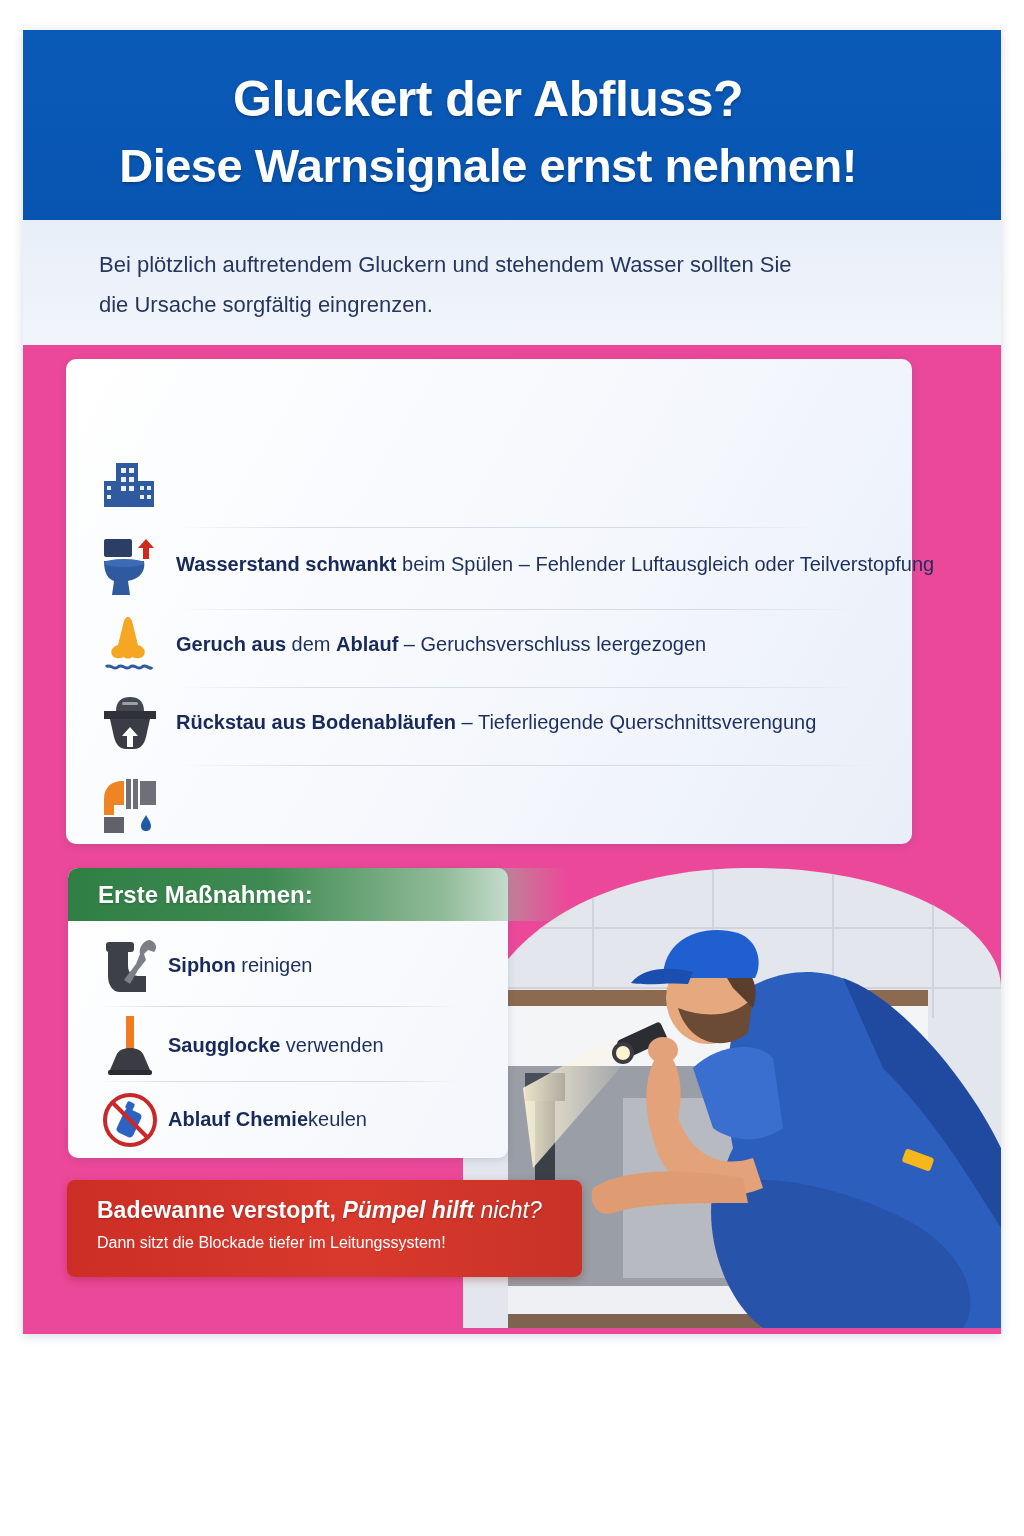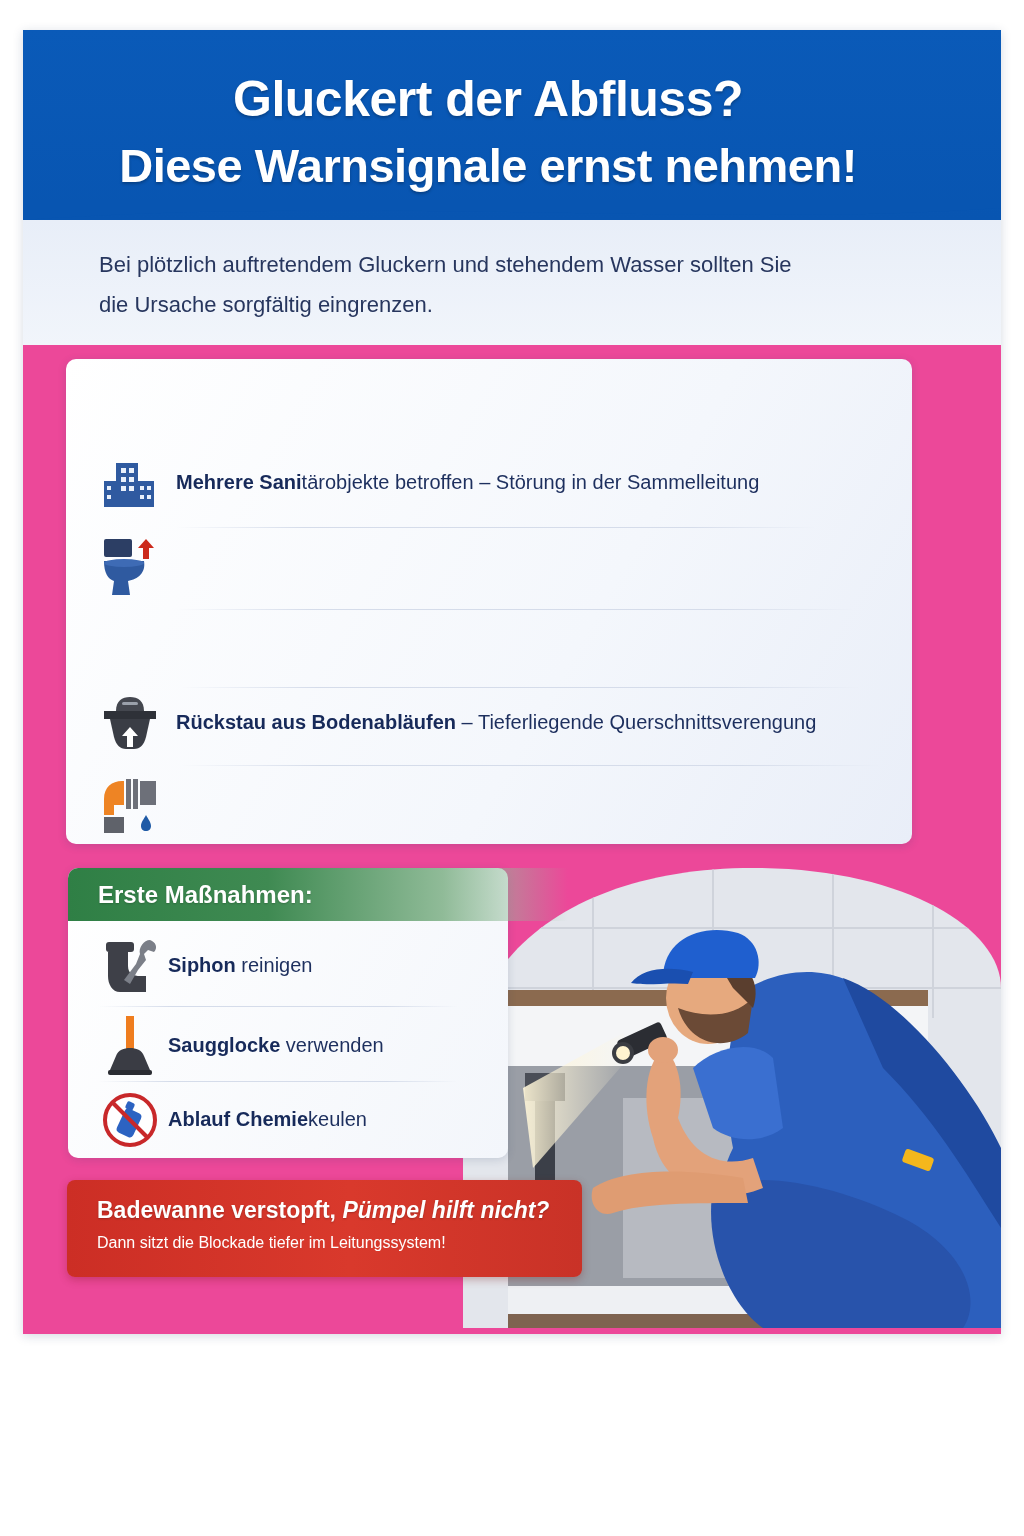--- a/index.html
+++ b/index.html
@@ -98,21 +98,21 @@
     position: absolute; left: 44px; top: 1150px; width: 515px; height: 97px;
     border-radius: 8px;
     background: linear-gradient(90deg, #cc2e25 0%, #d9392c 55%, #c93227 100%);
     box-shadow: 0 3px 8px rgba(120,20,20,0.3);
   }
   .alert-l1 {
     position: absolute; left: 30px; top: 17px; color: #ffffff; font-size: 23px; font-weight: bold;
     white-space: nowrap; text-shadow: 0 1px 2px rgba(0,0,0,0.25);
   }
   .alert-l1 i { font-style: italic; }
-  .alert-l1 .light { font-weight: bold; }
+  .alert-l1 .light { font-weight: normal; }
   .alert-l2 {
     position: absolute; left: 30px; top: 54px; color: #ffffff; font-size: 16px; white-space: nowrap;
   }
 
   
   .illu { position: absolute; left: 440px; top: 838px; width: 538px; height: 460px; }
 </style>
 </head>
 <body>
 
@@ -146,36 +146,45 @@
           <rect x="19" y="33" width="5" height="5"></rect>
             <rect x="27" y="33" width="5" height="5"></rect>
           <rect x="5" y="33" width="4" height="4"></rect>
             <rect x="5" y="42" width="4" height="4"></rect>
           <rect x="38" y="33" width="4" height="4"></rect>
             <rect x="45" y="33" width="4" height="4"></rect>
           <rect x="38" y="42" width="4" height="4"></rect>
             <rect x="45" y="42" width="4" height="4"></rect>
         </g>
       </svg>
-      <div class="sign-text">
-        <span class="strong">Mehrere Sani</span><span>tärobjekte betroffen – Störung in der Sammelleitung</span>
-      </div>
     </div>
     <div class="divider" style="left:110px; top:168px; width:640px;"></div>
 
     <div class="sign-row" style="top:176px;">
       <svg class="sign-icon" viewBox="0 0 56 64">
         <rect x="2" y="4" width="28" height="18" rx="2" fill="#2c3e64"></rect>
         <path d="M2,26 L42,26 C44,38 36,44 26,46 L28,60 L10,60 L12,46 C6,44 2,38 2,26 Z" fill="#2f5aa0"></path>
         <ellipse cx="22" cy="28" rx="20" ry="4" fill="#3e6bb5"></ellipse>
         <path d="M44,4 L52,13 L47,13 L47,24 L41,24 L41,13 L36,13 Z" fill="#cc2a1c"></path>
       </svg>
+      <div class="sign-text">
+        <span class="strong">Wasserstand schwankt</span><span> beim Spülen – Fehlender Luftausgleich oder Teilverstopfung</span>
+      </div>
     </div>
     <div class="divider" style="left:110px; top:250px; width:680px;"></div>
 
+    <div class="sign-row" style="top:256px;">
+      <svg class="sign-icon" viewBox="0 0 56 64">
+        <path d="M26,2 C28,2 30,4 31,10 L36,30 C42,32 44,36 42,40 C40,44 34,44 30,42 C28,44 24,44 22,42 C18,44 12,44 10,40 C8,36 10,32 16,30 L21,10 C22,4 24,2 26,2 Z" fill="#f5a623"></path>
+        <path d="M4,52 C8,48 12,56 16,52 C20,48 24,56 28,52 C32,48 36,56 40,52 C44,48 48,56 50,52" stroke="#2f5aa0" stroke-width="3" fill="none"></path>
+      </svg>
+      <div class="sign-text">
+        <span class="strong">Geruch aus</span><span> dem </span><span class="strong">Ablauf</span><span> – Geruchsverschluss leergezogen</span>
+      </div>
+    </div>
     <div class="divider" style="left:115px; top:328px; width:680px;"></div>
 
     <div class="sign-row" style="top:334px;">
       <svg class="sign-icon" viewBox="0 0 56 64">
         <path d="M14,18 C14,8 20,4 28,4 C36,4 42,8 42,18 Z" fill="#44474f"></path>
         <rect x="20" y="9" width="16" height="3" rx="1.5" fill="#9aa0aa"></rect>
         <rect x="2" y="18" width="52" height="8" fill="#2e3138"></rect>
         <path d="M8,26 L48,26 L44,44 C42,52 38,56 32,56 L24,56 C18,56 14,52 12,44 Z" fill="#3a3d45"></path>
         <path d="M28,34 L36,43 L31,43 L31,54 L25,54 L25,43 L20,43 Z" fill="#ffffff"></path>
       </svg>

